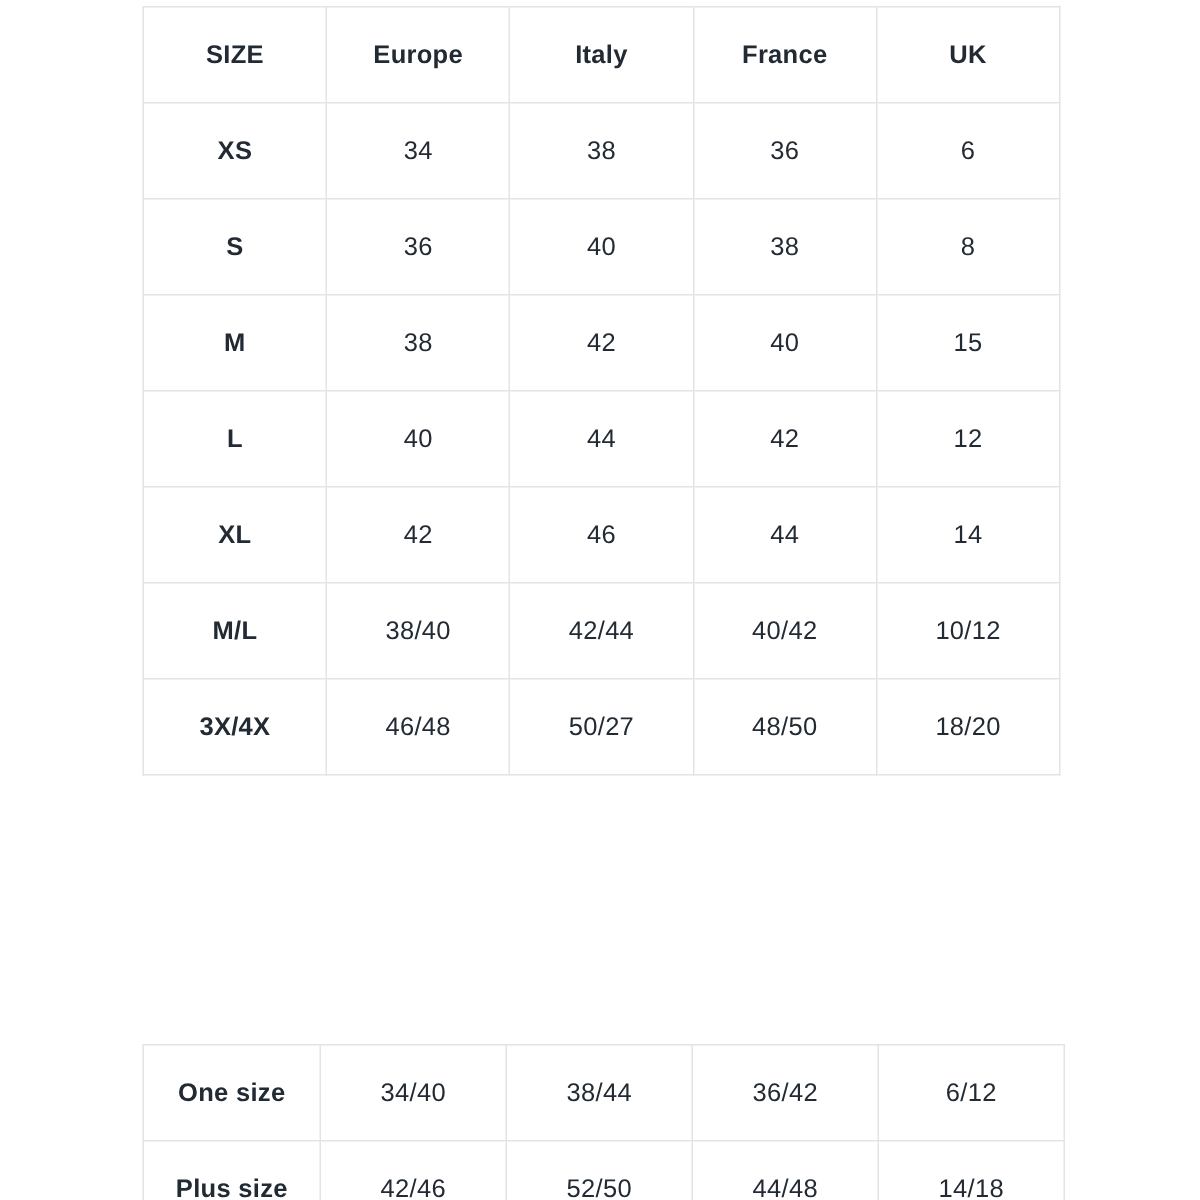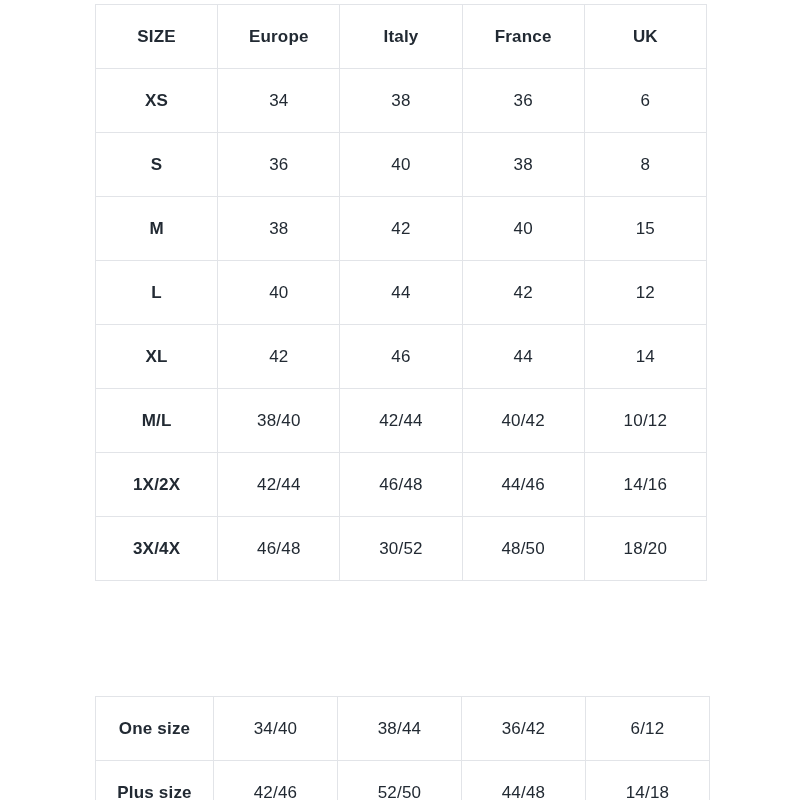--- a/index.html
+++ b/index.html
@@ -109,30 +109,23 @@
           <td class="val">14</td>
         </tr>
         <tr>
           <td class="label">M/L</td>
           <td class="val">38/40</td>
           <td class="val">42/44</td>
           <td class="val">40/42</td>
           <td class="val">10/12</td>
         </tr>
         <tr>
-          <td class="label">1X/2X</td>
-          <td class="val">42/44</td>
-          <td class="val">46/48</td>
-          <td class="val">44/46</td>
-          <td class="val">14/16</td>
-        </tr>
-        <tr>
           <td class="label">3X/4X</td>
           <td class="val">46/48</td>
-          <td class="val">30/52</td>
+          <td class="val">50/27</td>
           <td class="val">48/50</td>
           <td class="val">18/20</td>
         </tr>
       </tbody>
     </table>
   </div>
 
   <div class="second-table-wrap">
     <table class="size-table">
       <tbody>

